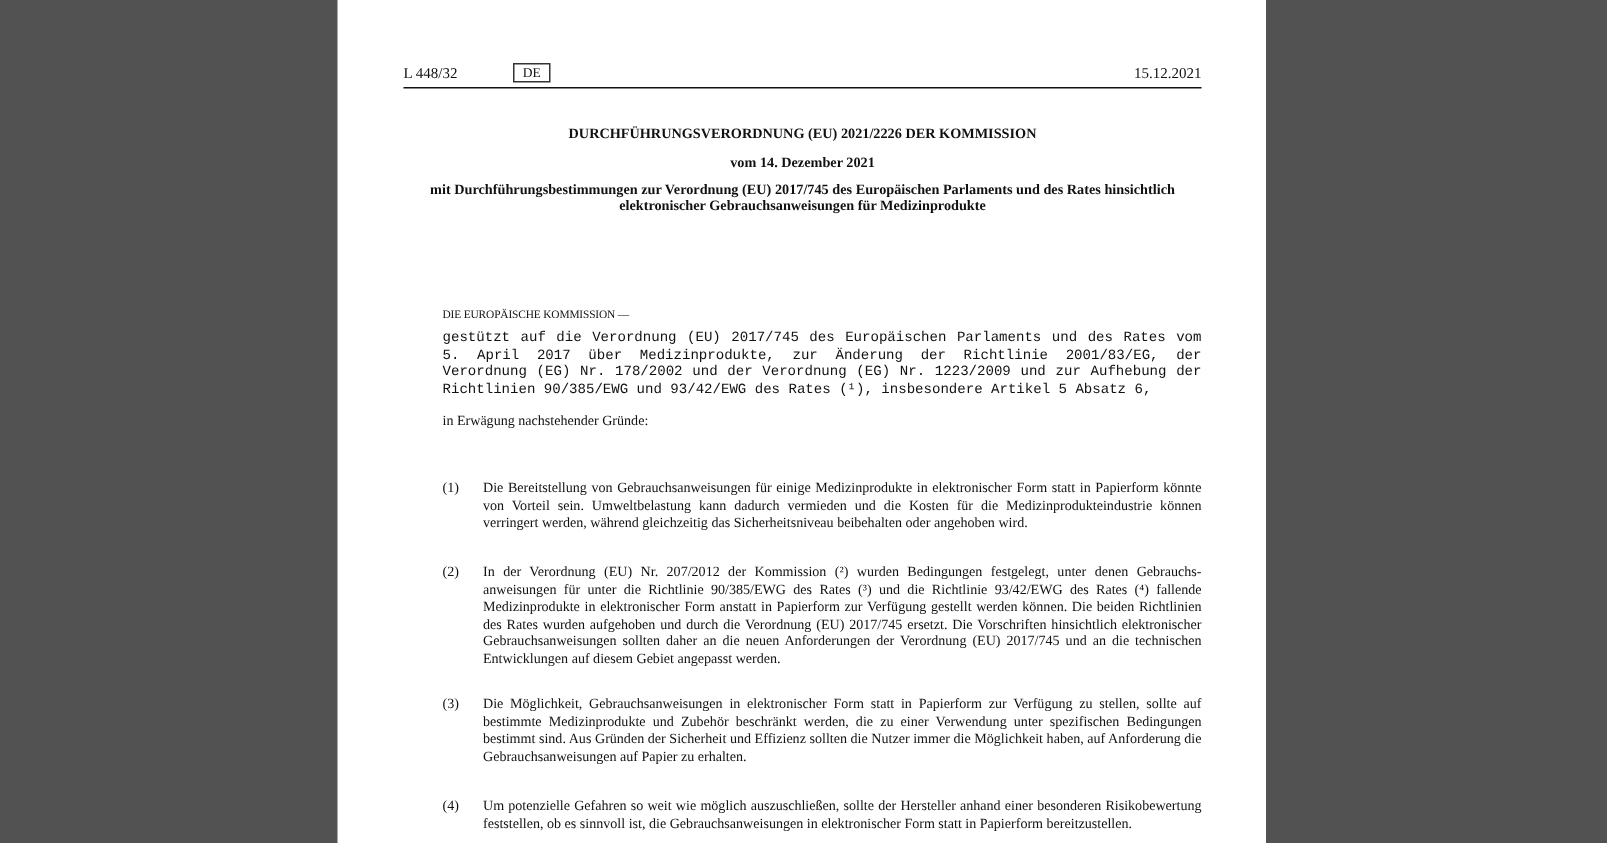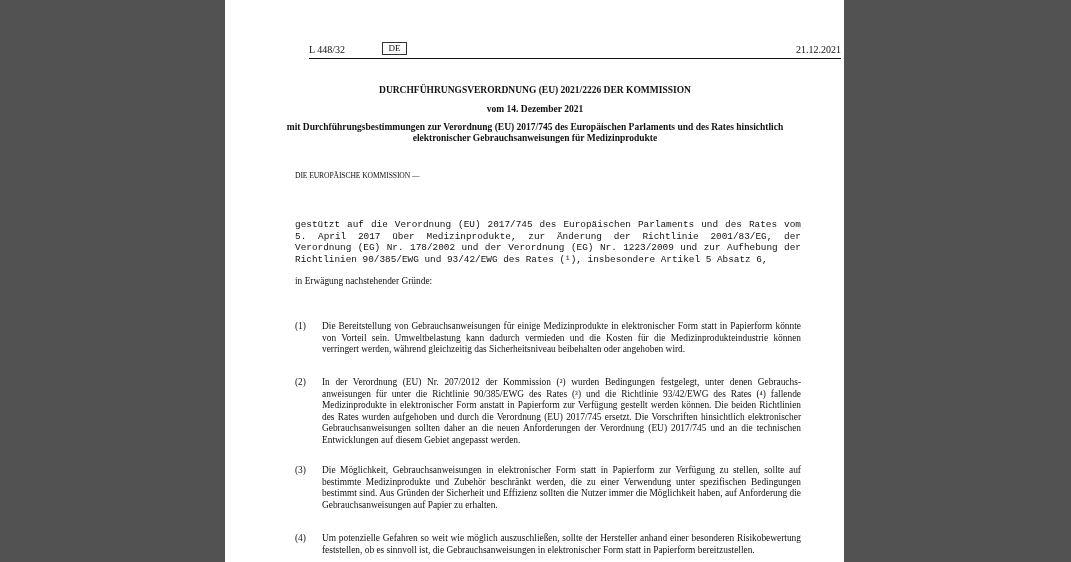--- a/index.html
+++ b/index.html
@@ -28,21 +28,20 @@
     color: #111;
   }
   .header {
     position: absolute;
     left: 44px;
     top: 44px;
     width: 532px;
     height: 14px;
     font-size: 10px;
     border-bottom: 1px solid #111;
-    margin-left: 40px;
   }
   .header .ref { position: absolute; left: 0; top: 0; }
   .header .lang {
     position: absolute;
     left: 73px;
     top: -2px;
     width: 23px;
     height: 11px;
     border: 1px solid #333;
     font-size: 9px;
@@ -67,21 +66,21 @@
 
   .body {
     position: absolute;
     left: 70px;
     width: 506px;
     font-size: 9.4px;
     line-height: 11.5px;
     text-align: justify;
   }
   .commission {
-    top: 170px;
+    top: 204px;
     font-size: 7.6px;
     letter-spacing: -0.1px;
     font-family: Liberation Serif, serif;
   }
   .citation { top: 219px; font-family: Liberation Mono, monospace; }
   .recital-intro { top: 276px; }
 
   .recital {
     position: absolute;
     left: 70px;
@@ -108,21 +107,21 @@
 </style>
 </head>
 <body>
 
 <div class="viewer">
   <div class="page">
 
     <div class="header">
       <span class="ref">L 448/32</span>
       <span class="lang">DE</span>
-      <span class="date">21.12.2021</span>
+      <span class="date">15.12.2021</span>
     </div>
 
     <div class="title-block">
       <p class="t1">DURCHFÜHRUNGSVERORDNUNG (EU) 2021/2226 DER KOMMISSION</p>
       <p class="t2">vom 14. Dezember 2021</p>
       <p class="t3">mit Durchführungsbestimmungen zur Verordnung (EU) 2017/745 des Europäischen Parlaments und des Rates hinsichtlich elektronischer Gebrauchsanweisungen für Medizinprodukte</p>
     </div>
 
     <div class="body commission">DIE EUROPÄISCHE KOMMISSION —</div>
 

